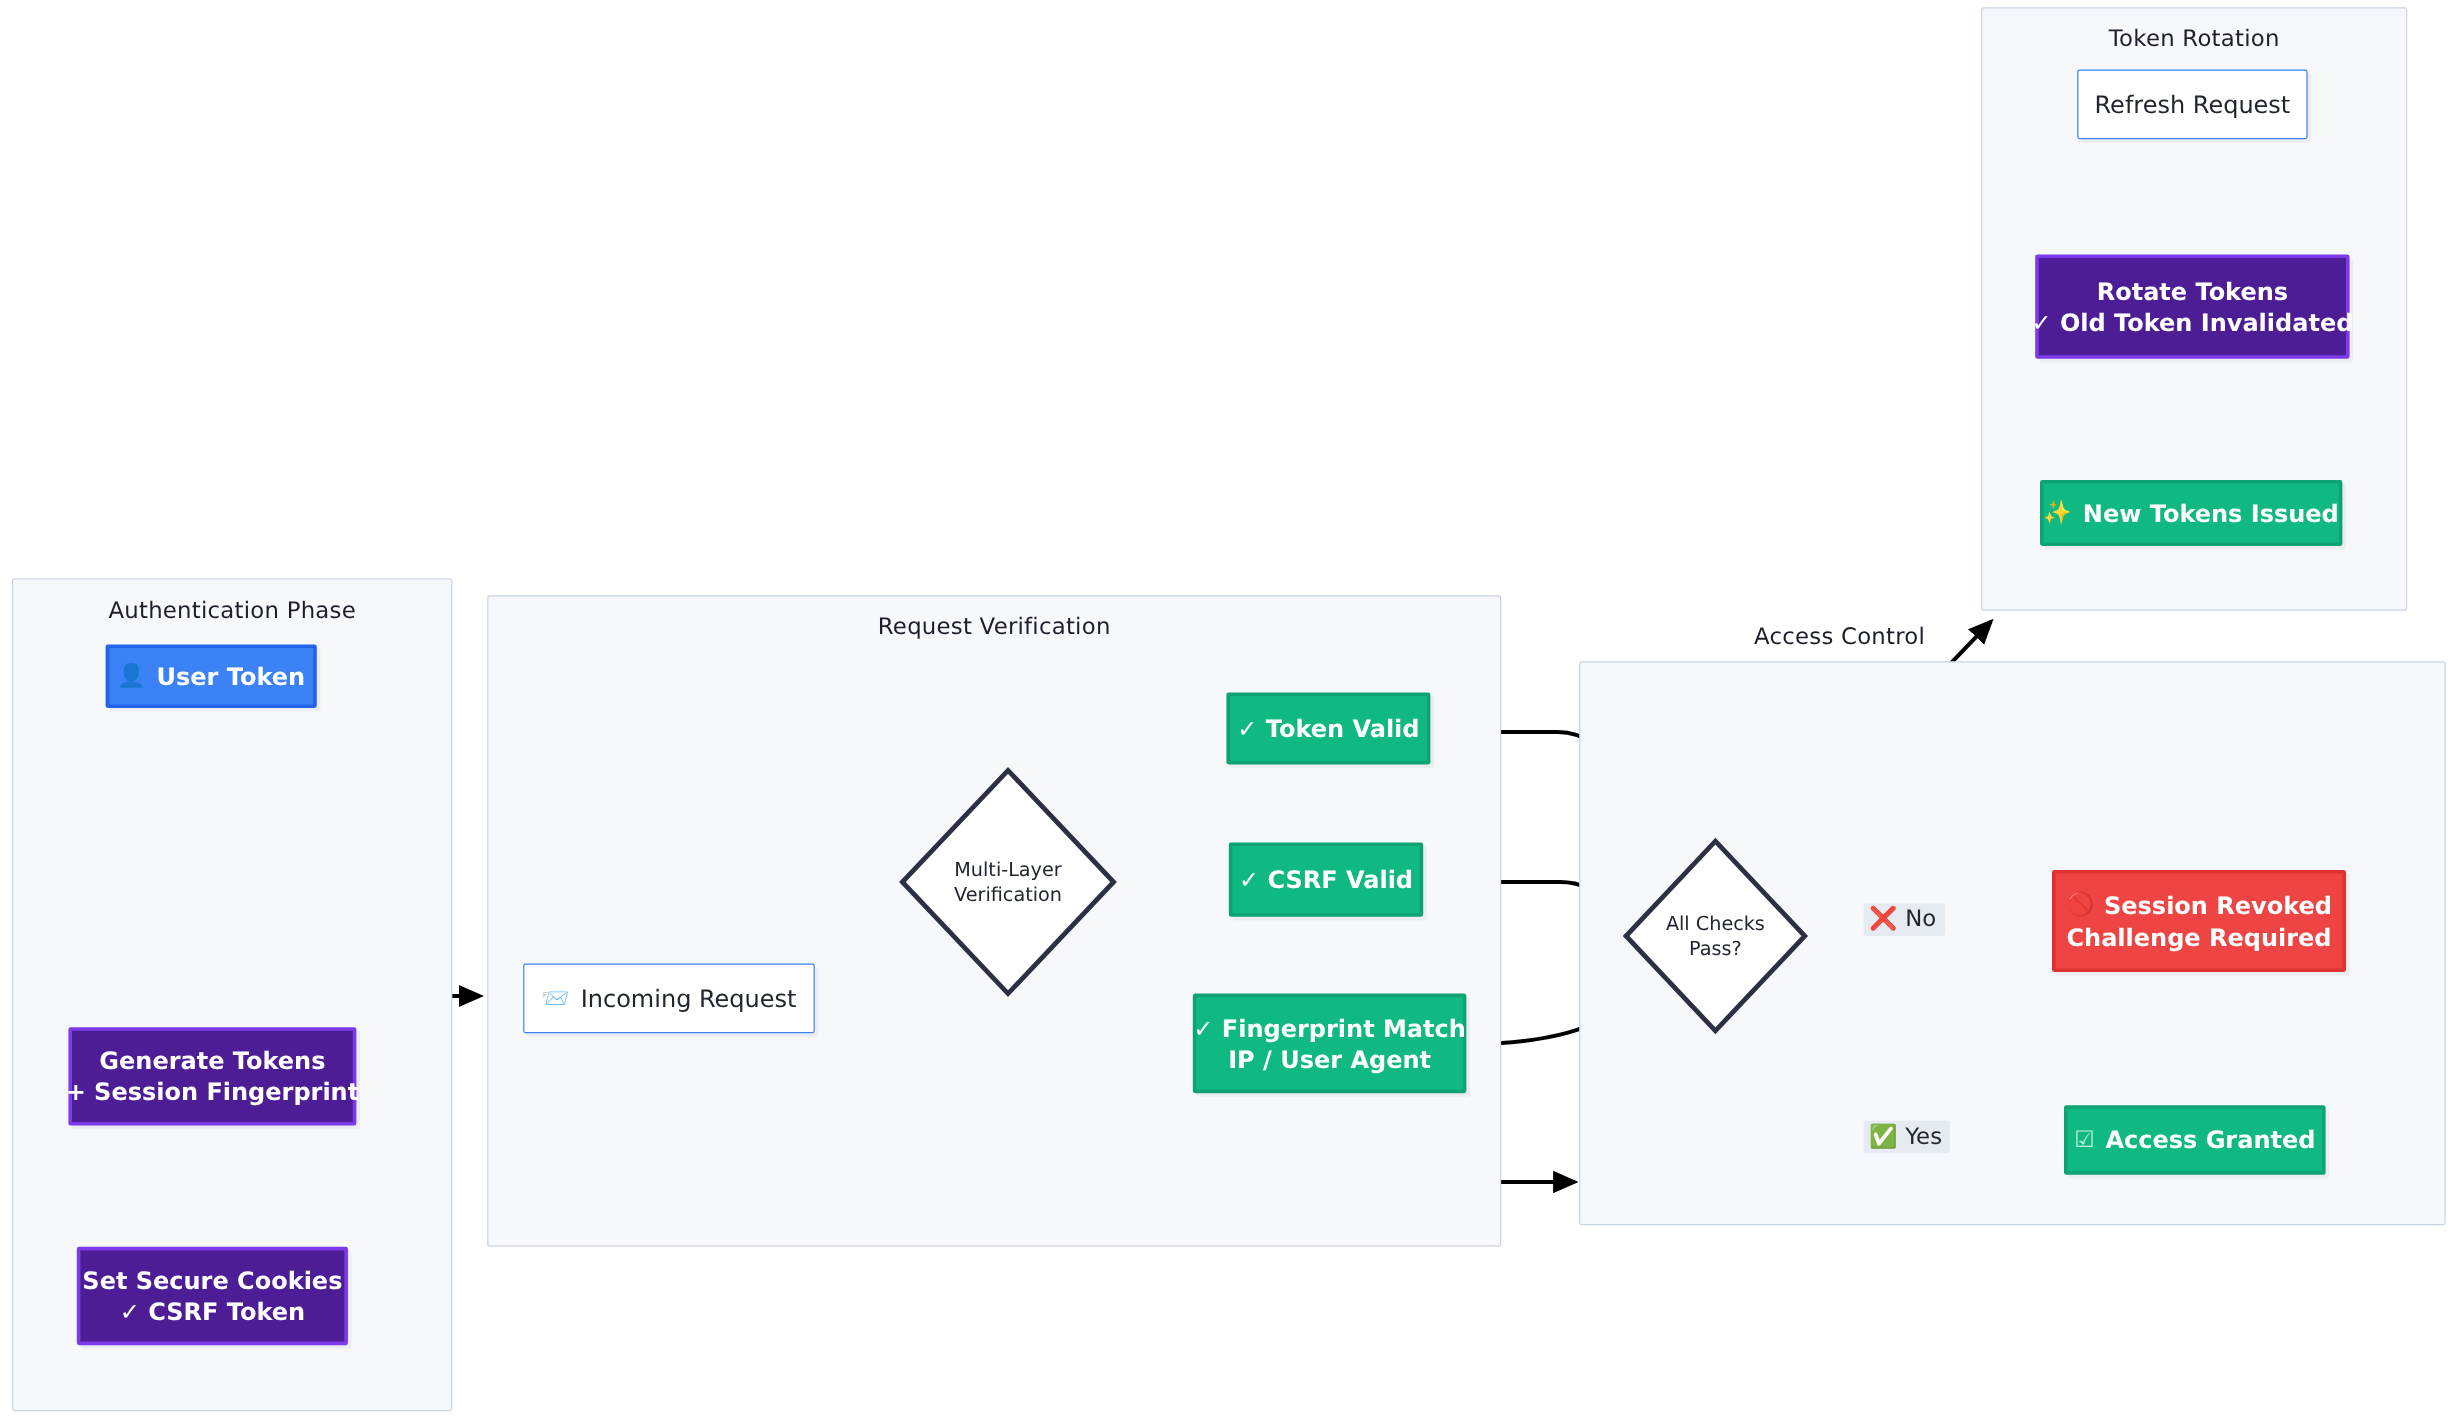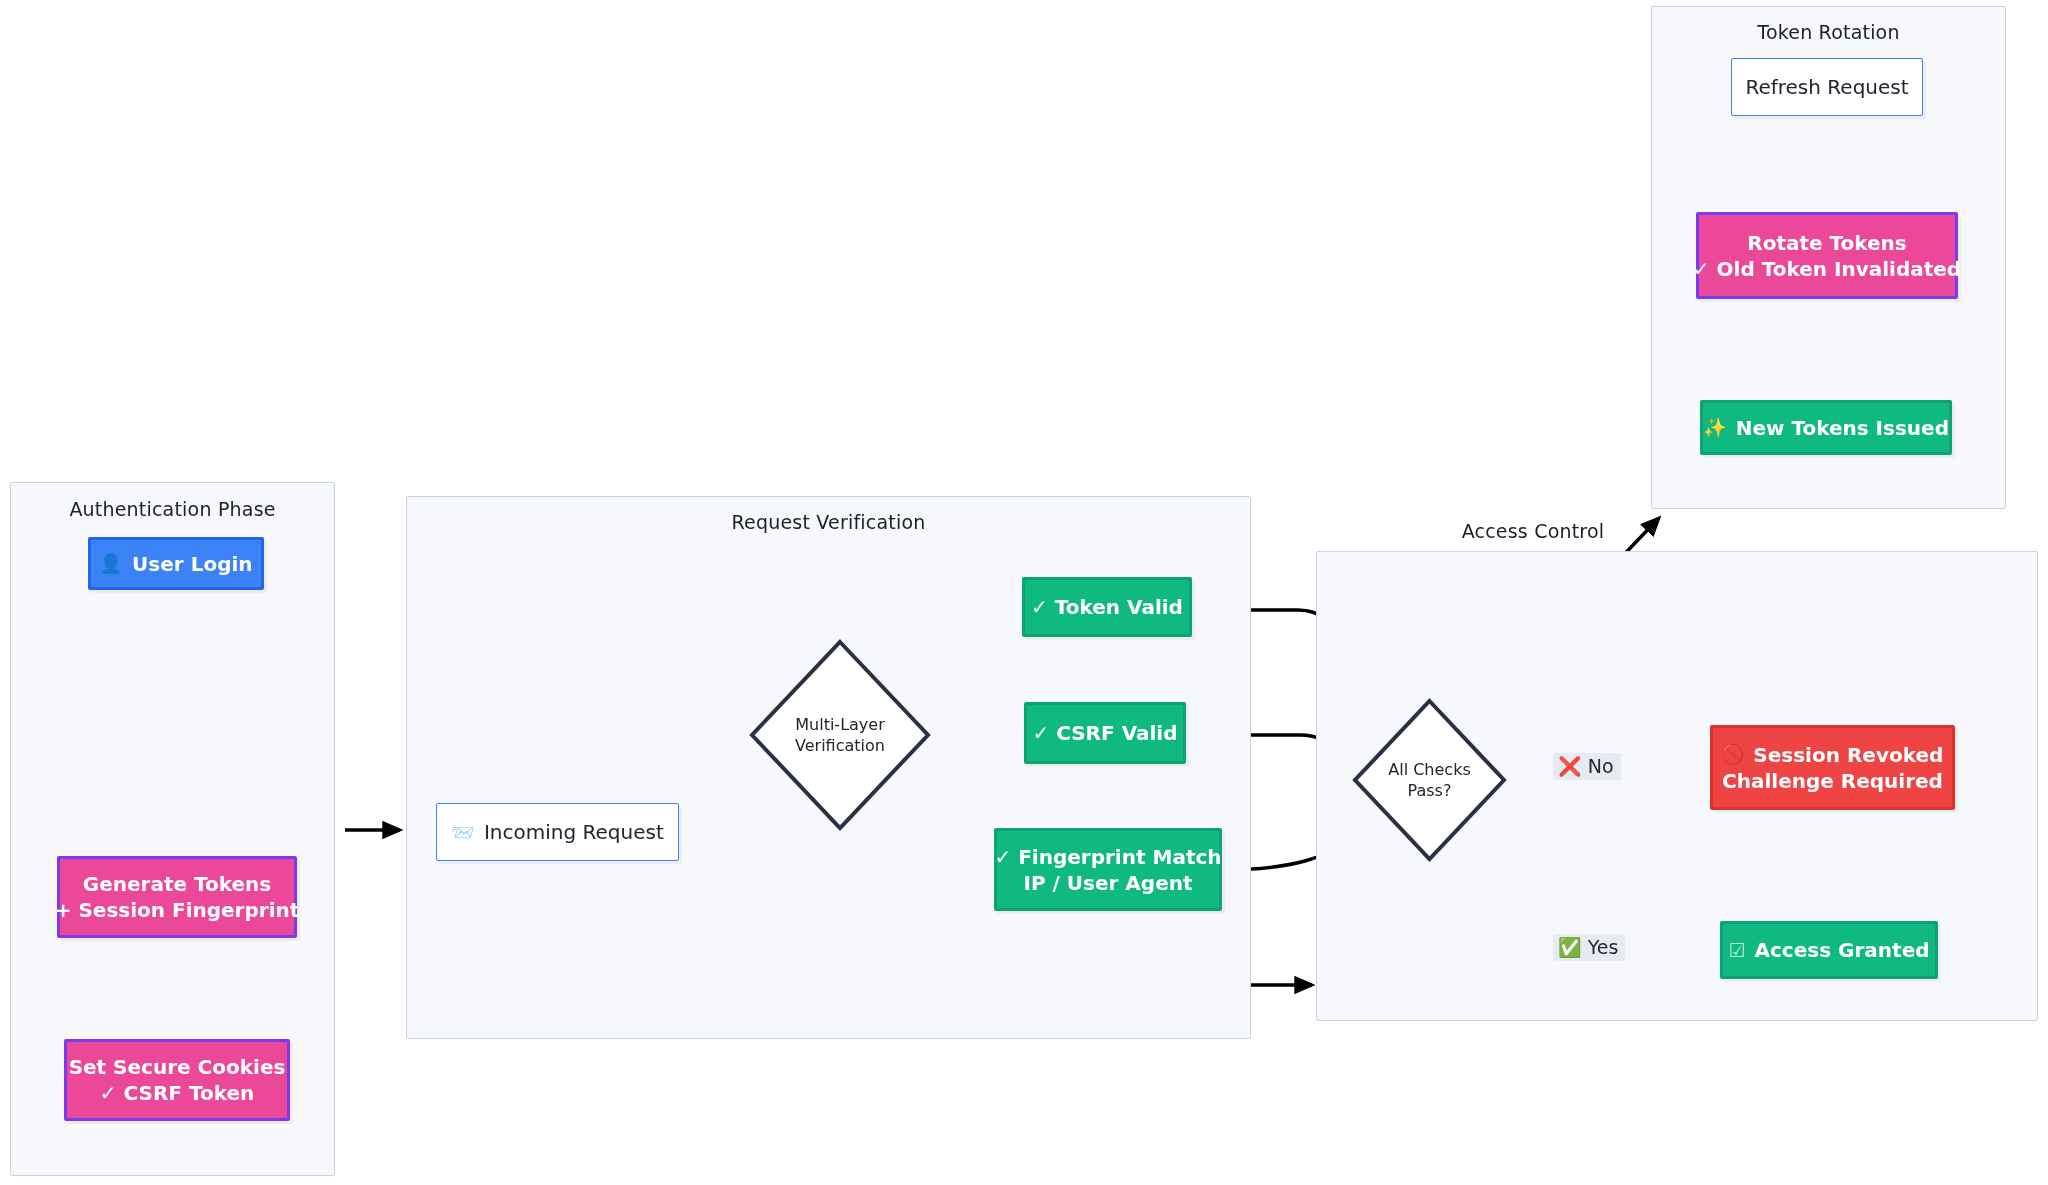--- a/index.html
+++ b/index.html
@@ -58,21 +58,21 @@
   }
   .node-blue {
     background: #3b82f6;
     border: 3px solid #2563eb;
     color: #ffffff;
     font-size: 20px;
     font-weight: bold;
     box-shadow: 3px 3px 0 rgba(0,0,0,0.045);
   }
   .node-purple {
-    background: #ec4899;
+    background: #4c1d95;
     border: 3px solid #7c3aed;
     color: #ffffff;
     font-size: 20px;
     font-weight: bold;
     box-shadow: 3px 3px 0 rgba(0,0,0,0.045);
   }
   .node-green {
     background: #10b981;
     border: 3px solid #0ea372;
     color: #ffffff;
@@ -186,39 +186,39 @@
 
     <path class="edge-path" d="M 1458 840 L 1552 936"></path>
     <path class="edge-path" marker-end="url(#arrow)" d="M 1622 950 L 1712 950"></path>
 
     <path class="edge-path" marker-end="url(#arrow)" d="M 1611 568 L 1659 518"></path>
 
     <path class="edge-path" marker-end="url(#arrow)" d="M 1826 124 L 1826 210"></path>
     <path class="edge-path" marker-end="url(#arrow)" d="M 1826 310 L 1826 394"></path>
   </svg>
 
-  <div class="subgraph" style="left:10px; top:482px; width:325px; height:694px;">
+  <div class="subgraph" style="left:10px; top:482px; width:367px; height:694px;">
     <div class="subgraph-title" style="top:15px;">Authentication Phase</div>
   </div>
 
   <div class="subgraph" style="left:406px; top:496px; width:845px; height:543px;">
     <div class="subgraph-title" style="top:14px;">Request Verification</div>
   </div>
 
   <div class="subgraph" style="left:1316px; top:551px; width:722px; height:470px;">
     <div class="subgraph-title" style="top:-32px; left:-64px; width:560px;">Access Control</div>
   </div>
 
   <div class="subgraph" style="left:1651px; top:6px; width:355px; height:503px;">
     <div class="subgraph-title" style="top:14px;">Token Rotation</div>
   </div>
 
   <div class="node node-blue" style="left:88px; top:537px; width:176px; height:53px;">
     <span class="ico" style="margin-right:9px;">👤</span>
-    <span>User Login</span>
+    <span>User Token</span>
   </div>
 
 
   <div class="node node-purple" style="left:57px; top:856px; width:240px; height:82px; flex-direction:column;">
     <span>Generate Tokens</span>
     <span>+ Session Fingerprint</span>
   </div>
 
   <div class="node node-purple" style="left:64px; top:1039px; width:226px; height:82px; flex-direction:column;">
     <span>Set Secure Cookies</span>

